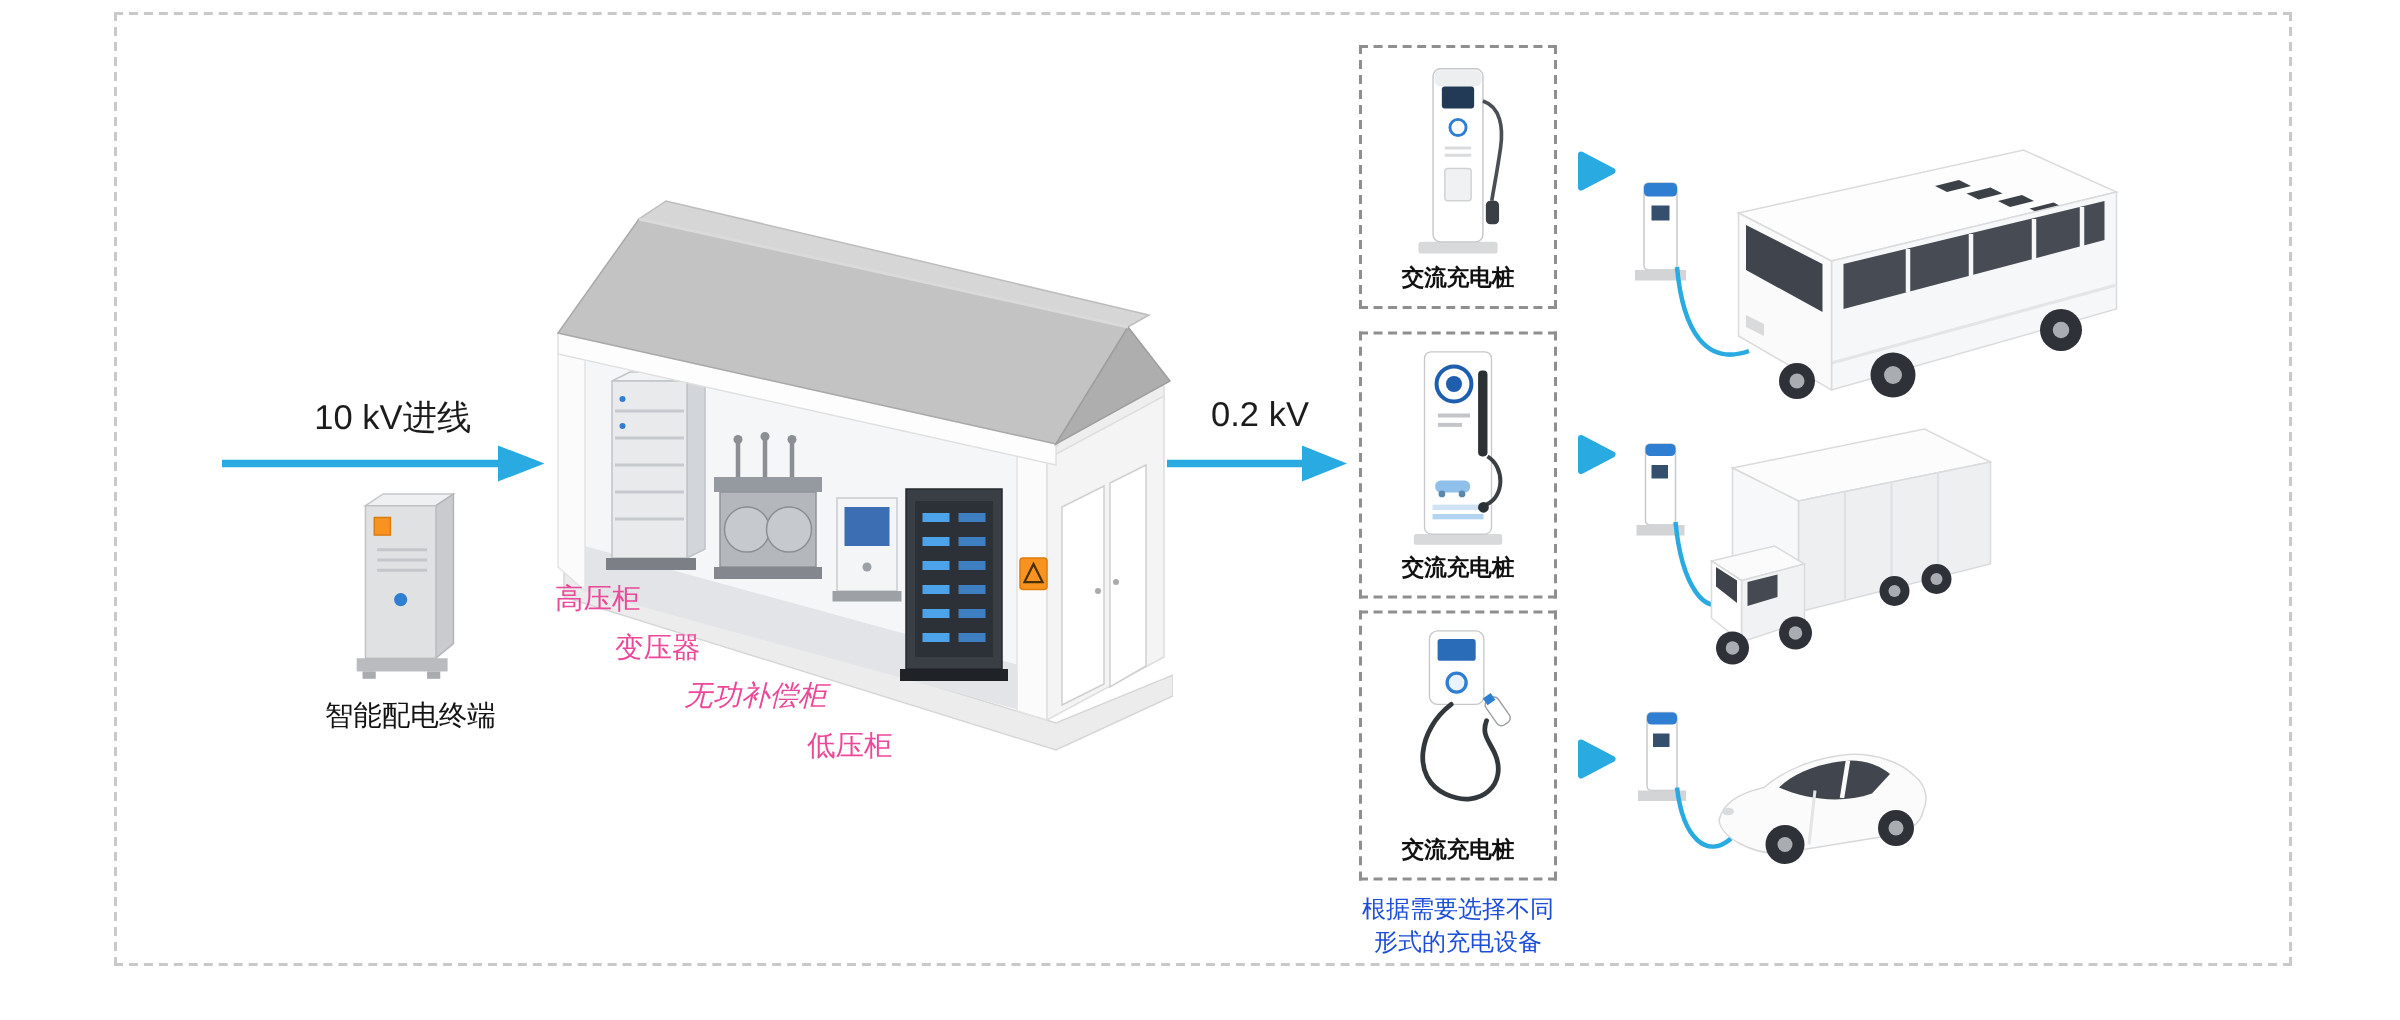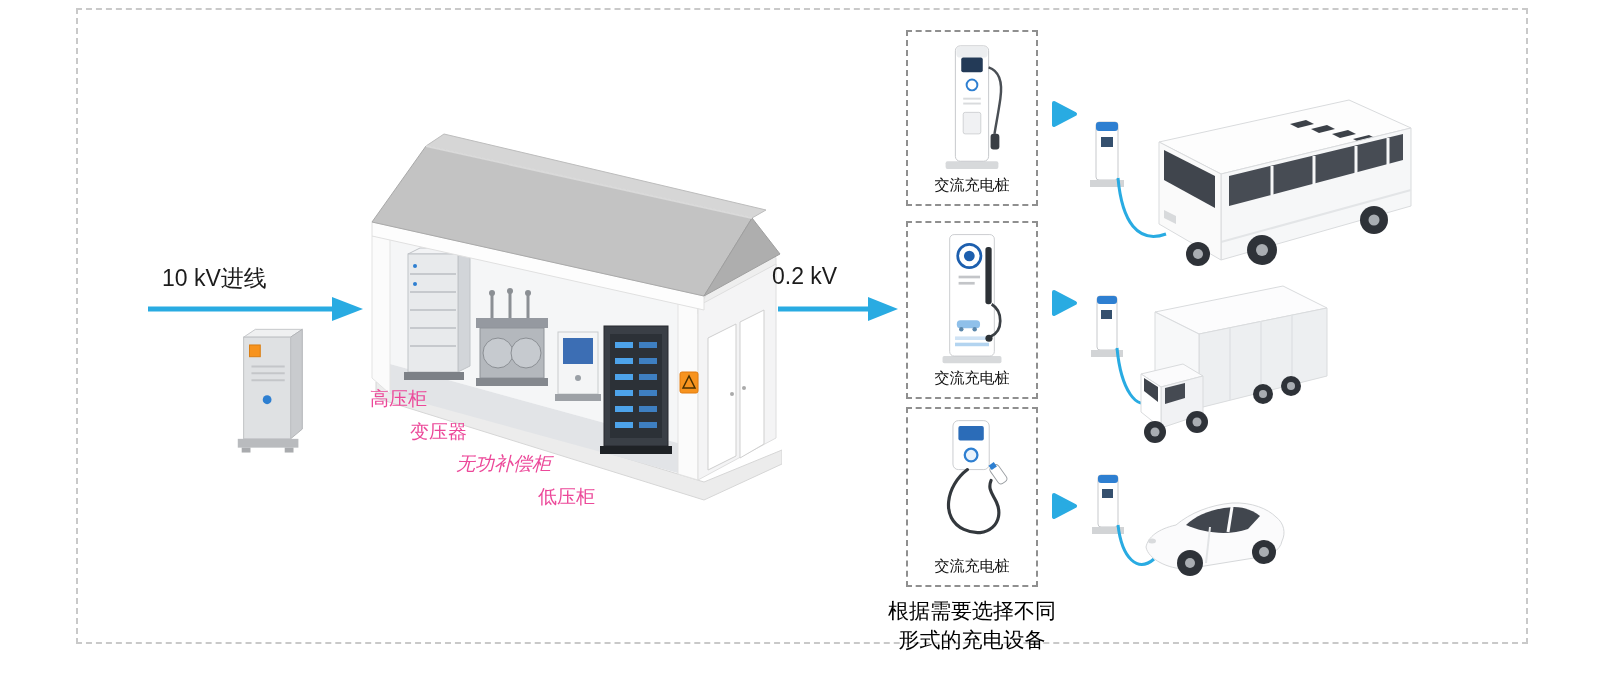--- a/index.html
+++ b/index.html
@@ -1,28 +1,28 @@
 <!DOCTYPE html>
 <html><head>
 <meta charset="utf-8">
 <style>
   * { margin:0; padding:0; box-sizing:border-box; }
   html,body { background:#ffffff; }
   body { font-family:"Liberation Sans","DejaVu Sans",sans-serif; color:#141414; }
   .canvas { position:relative; width:1600px; height:680px; background:#ffffff; overflow:hidden; }
   .frame { position:absolute; left:76px; top:8px; width:1452px; height:636px; border:2px dashed #c9c9c9; }
   svg { display:block; }
-  .flow-label { position:absolute; font-size:23px; color:#1c1c1c; text-align:left; white-space:nowrap; }
+  .flow-label { position:absolute; font-size:23px; color:#1c1c1c; text-align:center; white-space:nowrap; }
   .terminal-label { position:absolute; font-size:19px; color:#141414; text-align:center; white-space:nowrap; }
   .equip-label { position:absolute; font-size:19px; color:#ec4899; white-space:nowrap; }
   .charger-box { position:absolute; left:906px; width:132px; border:2px dashed #8f8f8f;
                  display:flex; flex-direction:column; align-items:center; justify-content:space-between;
                  padding:8px 4px 9px; background:#ffffff; }
-  .charger-label { font-size:15px; font-weight:normal; color:#111111; white-space:nowrap; }
-  .note { position:absolute; text-align:center; font-size:21px; color:#000000; line-height:1.4; }
+  .charger-label { font-size:15px; font-weight:bold; color:#111111; white-space:nowrap; }
+  .note { position:absolute; text-align:center; font-size:16px; color:#1d4ed8; line-height:1.4; }
   .tri { position:absolute; }
 </style>
 </head>
 <body>
 
 <div class="canvas">
 
   <div class="frame"></div>
 
   <div class="flow-label" style="left:162px; top:263px; width:200px;">10 kV进线</div>
@@ -37,20 +37,21 @@
     <rect x="16" y="18" width="48" height="104" fill="#dfe1e3" stroke="#bfc1c4"></rect>
     <rect x="22" y="26" width="11" height="12" fill="#f7931e" stroke="#d97d12"></rect>
     <line x1="24" y1="48" x2="58" y2="48" stroke="#c4c6c9" stroke-width="2"></line>
     <line x1="24" y1="55" x2="58" y2="55" stroke="#c4c6c9" stroke-width="2"></line>
     <line x1="24" y1="62" x2="58" y2="62" stroke="#c4c6c9" stroke-width="2"></line>
     <circle cx="40" cy="82" r="4.5" fill="#2e7fd1"></circle>
     <rect x="10" y="122" width="62" height="9" fill="#b9bbbe"></rect>
     <rect x="14" y="131" width="9" height="5" fill="#a9abae"></rect>
     <rect x="58" y="131" width="9" height="5" fill="#a9abae"></rect>
   </svg>
+  <div class="terminal-label" style="left:186px; top:464px; width:175px;">智能配电终端</div>
 
   <svg style="position:absolute; left:352px; top:126px;" width="430" height="400" viewBox="0 0 430 400">
 
     <polygon points="24,256 352,356 430,324 430,338 352,374 24,272" fill="#ececec" stroke="#d6d6d6"></polygon>
 
     <g>
       <polygon points="38,108 344,178 344,322 38,238" fill="#f5f6f7"></polygon>
       <polygon points="38,238 344,322 344,352 38,268" fill="#e2e4e7"></polygon>
     </g>
 

